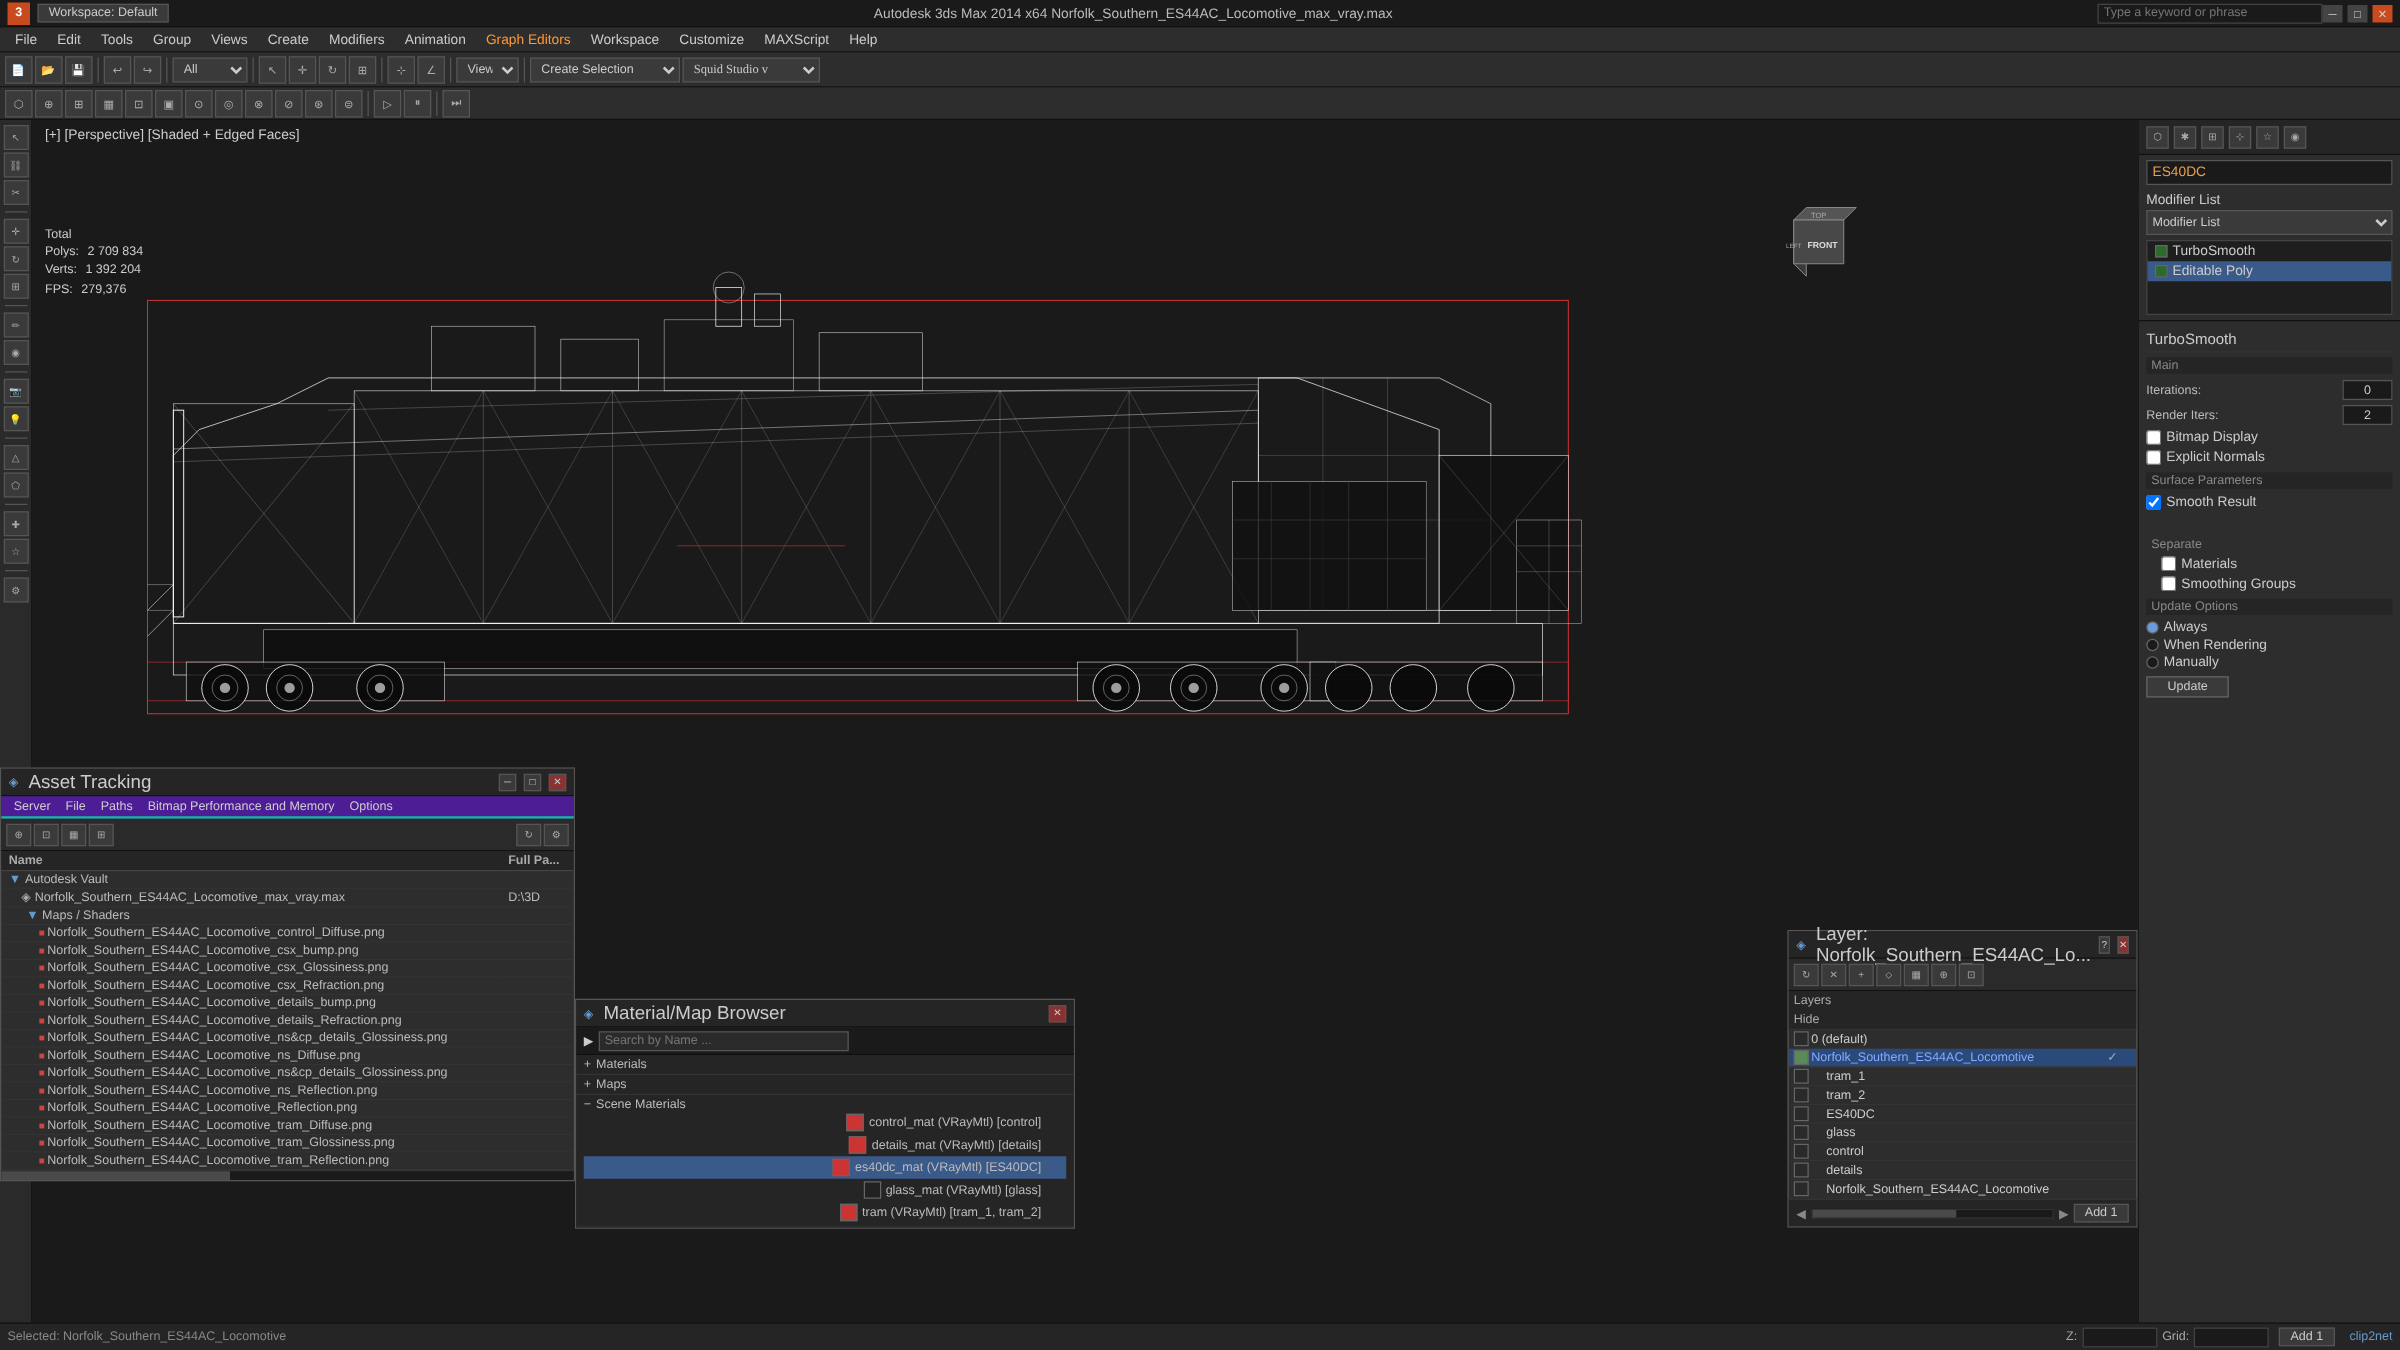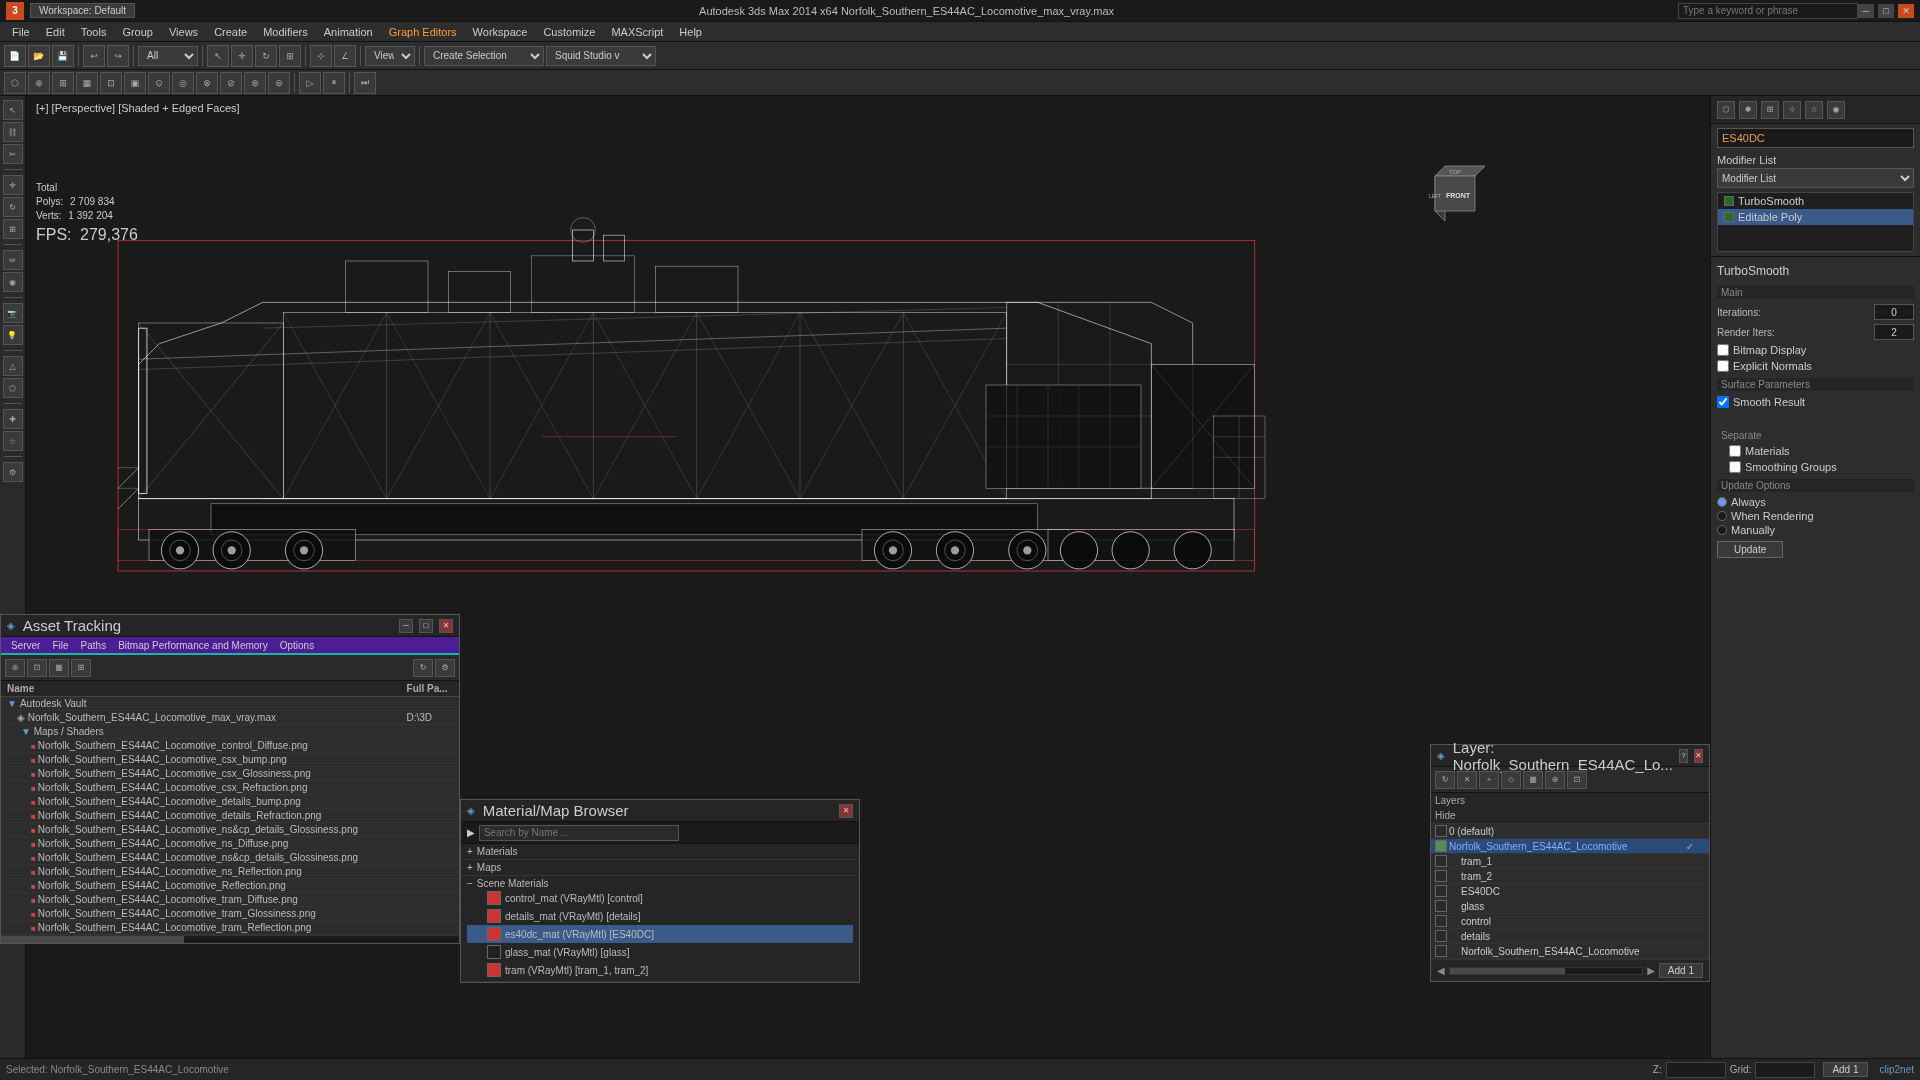--- a/index.html
+++ b/index.html
@@ -154,21 +154,21 @@
       position: absolute;
       top: 85px; left: 10px;
       font-size: 10px;
       color: #ccc;
       line-height: 14px;
       z-index: 10;
     }
     #fps {
       position: absolute;
       top: 130px; left: 10px;
-      font-size: 16px;
+      font-size: 10px;
       color: #ccc;
       z-index: 10;
     }
 
     
     #loco-svg {
       position: absolute;
       top: 50px; left: 30px;
       width: 1240px; height: 540px;
     }
@@ -408,20 +408,21 @@
       align-items: center;
       gap: 4px;
     }
     .mat-item {
       padding: 2px 20px;
       font-size: 10px;
       color: #bbb;
       display: flex;
       align-items: center;
       gap: 4px;
+      justify-content: flex-end;
     }
     .mat-item.selected { background: #3a5a8a; }
     .mat-color-swatch {
       width: 14px; height: 14px;
       background: #cc3333;
       border: 1px solid #666;
       flex-shrink: 0;
     }
     .mat-color-swatch.dark { background: #222; }
 
@@ -562,21 +563,21 @@
   <div class="tb-btn">✛</div>
   <div class="tb-btn">↻</div>
   <div class="tb-btn">⊞</div>
   <div class="tb-sep"></div>
   <div class="tb-btn">⊹</div>
   <div class="tb-btn">∠</div>
   <div class="tb-sep"></div>
   <select class="tb-select" style="width:50px;"><option>View</option></select>
   <div class="tb-sep"></div>
   <select class="tb-select" style="width:120px;"><option>Create Selection</option></select>
-  <select class="tb-select" style="width:110px;"><option>Squid Studio v</option></select>
+  <select class="tb-select" style="width:110px;font-family:Liberation Serif, serif;"><option>Squid Studio v</option></select>
 </div>
 
 <div id="toolbar2">
   <div class="tb-btn">⬡</div>
   <div class="tb-btn">⊕</div>
   <div class="tb-btn">⊞</div>
   <div class="tb-btn">▦</div>
   <div class="tb-btn">⊡</div>
   <div class="tb-btn">▣</div>
   <div class="tb-btn">⊙</div>

